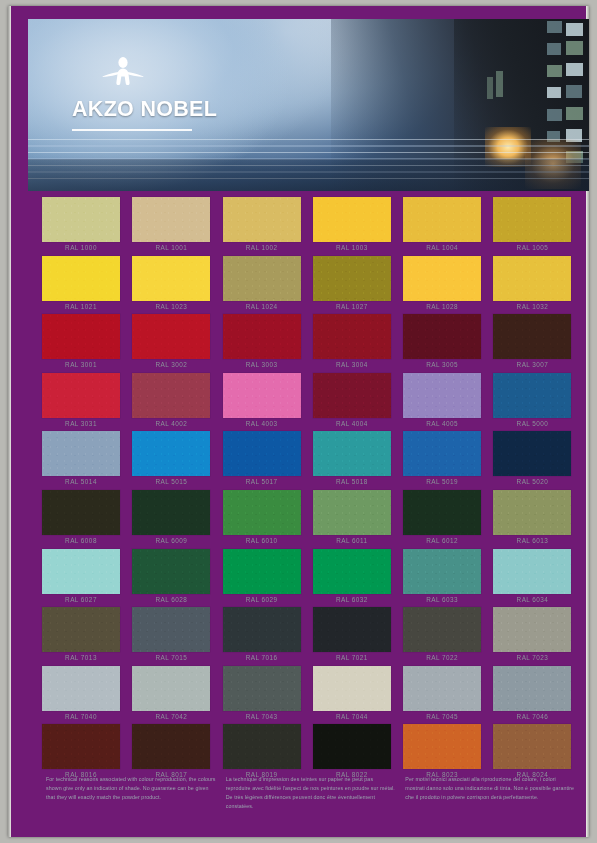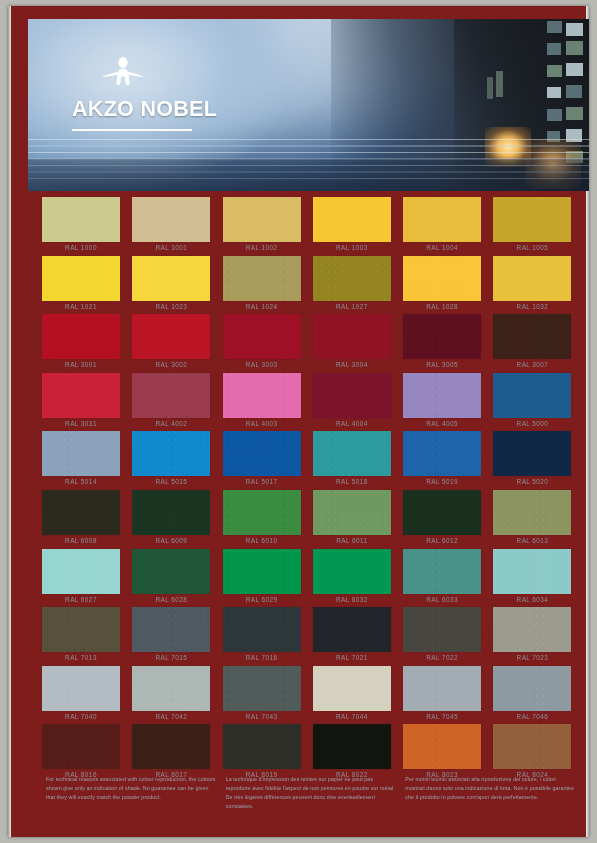--- a/index.html
+++ b/index.html
@@ -5,21 +5,21 @@
   html,body{margin:0;padding:0;}
   body{
     width:597px;height:843px;
     background:#b9b9b4;
     font-family:"Liberation Sans", sans-serif;
     overflow:hidden;
   }
   .page{
     position:absolute;left:8px;top:6px;
     width:581px;height:831px;
-    background:#7f1d1d;
+    background:#701a75;
     box-shadow:0 0 3px rgba(0,0,0,.45);
     overflow:hidden;
   }
   .page-edge-l{position:absolute;left:0;top:0;width:3px;height:831px;background:linear-gradient(90deg,#9a9a96,#e8e8e4);}
   .page-edge-r{position:absolute;right:0;top:0;width:3px;height:831px;background:linear-gradient(270deg,#a8a8a3,#efefeb);}
 
   
   .banner{
     position:absolute;left:20px;top:13px;
     width:561px;height:172px;

